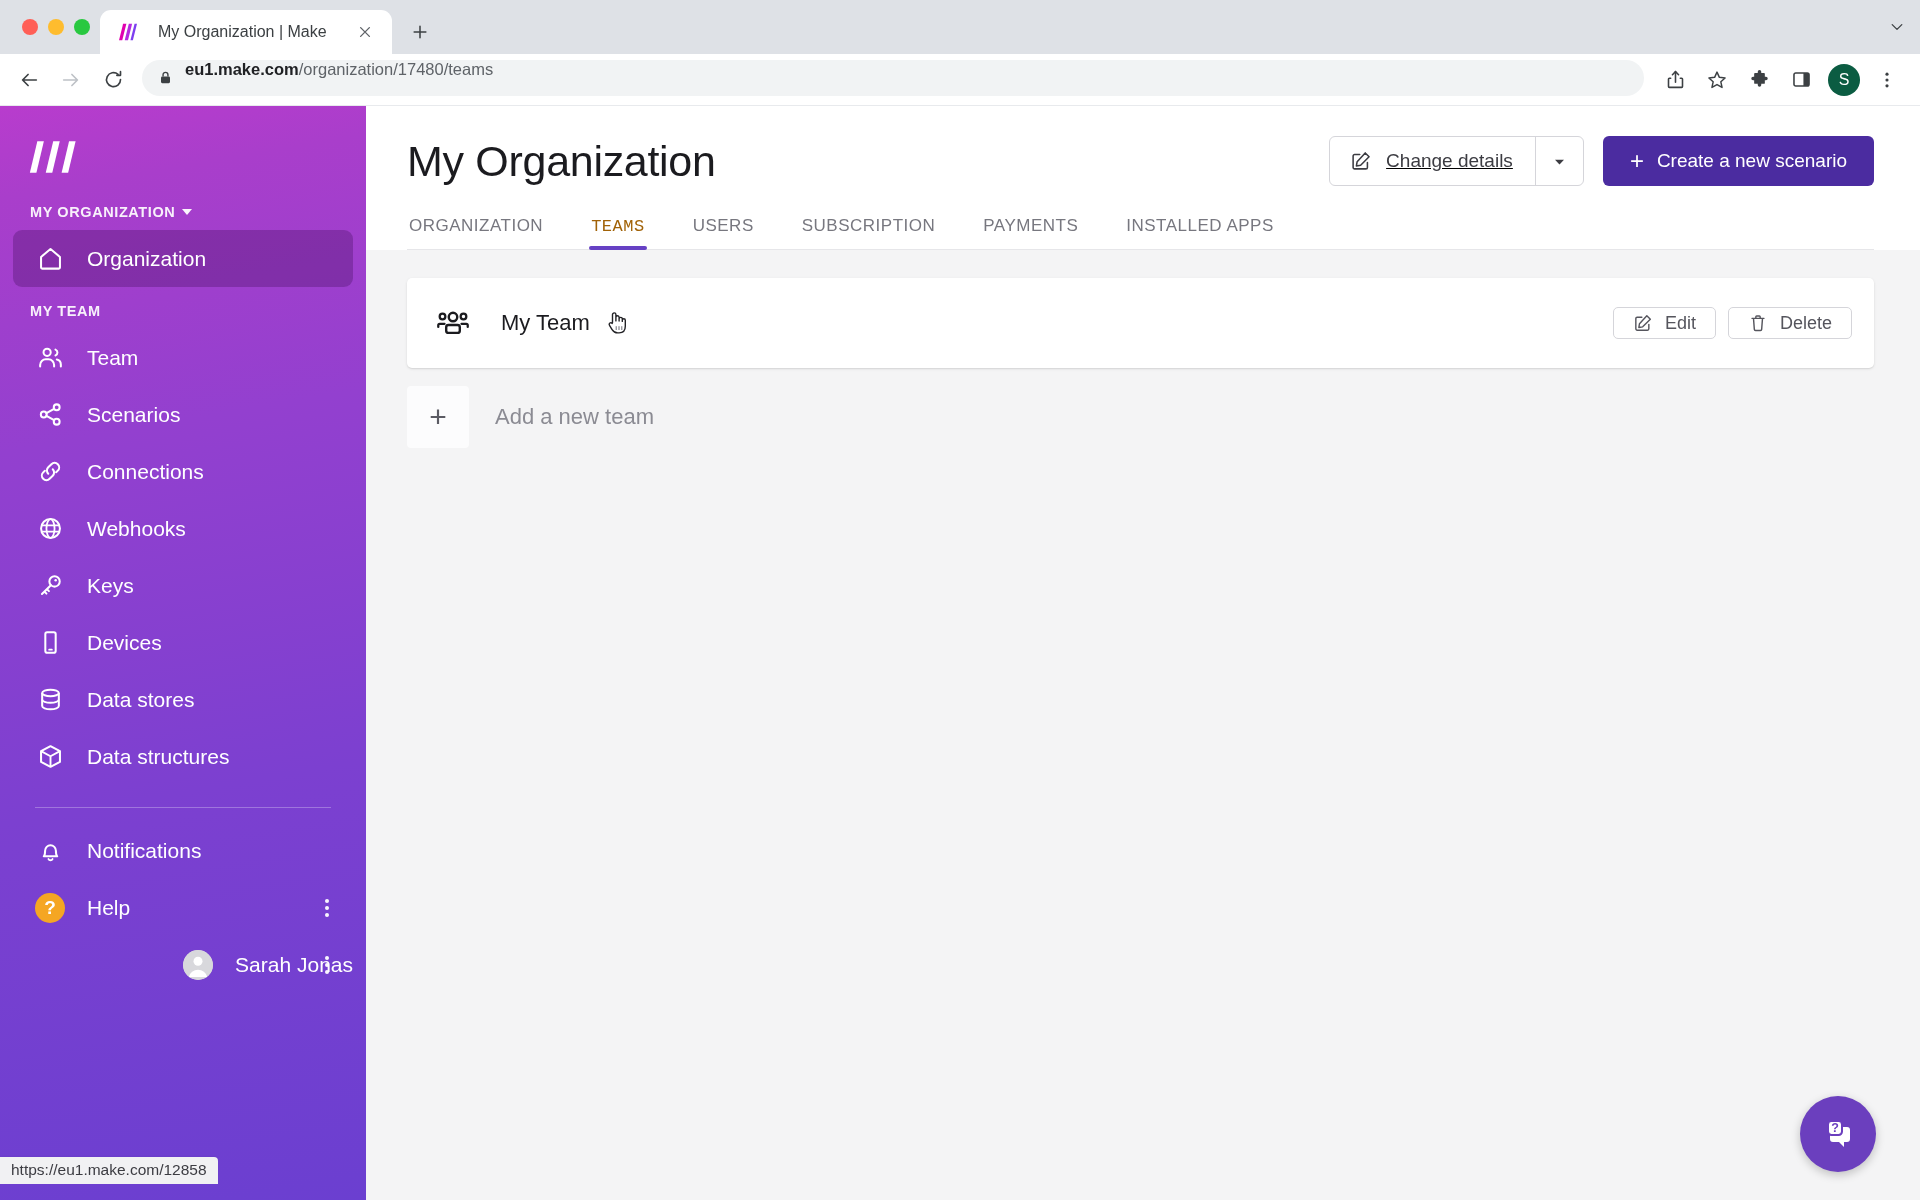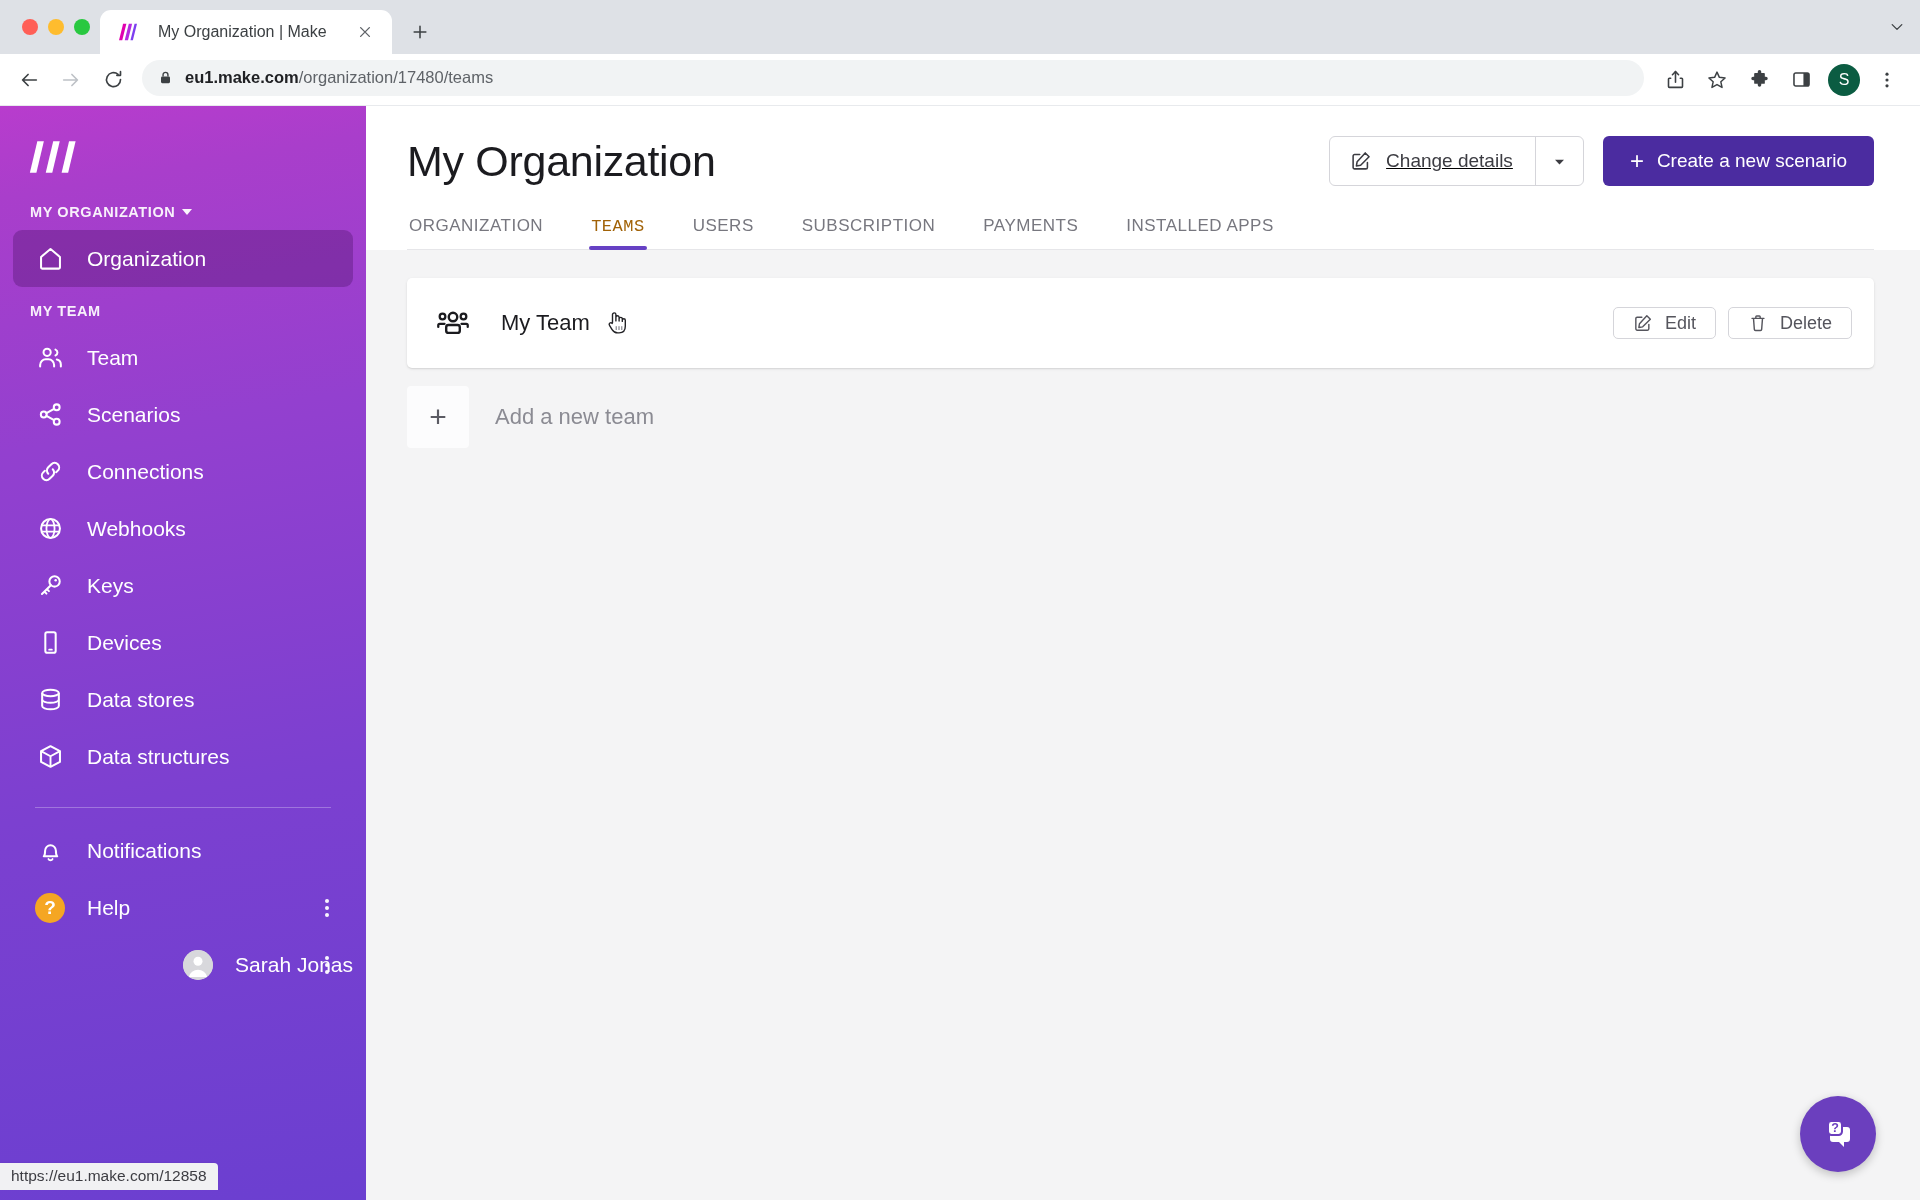--- a/index.html
+++ b/index.html
@@ -74,21 +74,21 @@
     width: 38px; height: 38px; border-radius: 50%;
     display: flex; align-items: center; justify-content: center;
     color: #5f6368; flex: 0 0 auto;
   }
   .tb-btn.disabled { color: #bdc1c6; }
   .omnibox {
     flex: 1 1 auto;
     height: 36px;
     background: #f1f3f4;
     border-radius: 18px;
-    display: flex; align-items: center;
+    display: flex; 
     padding: 0 16px;
     gap: 12px;
     margin: 0 8px 4px 6px;
     min-width: 0;
   }
   .omnibox-url {
     font-size: 16.5px; color: #5f6368;
     white-space: nowrap; overflow: hidden; text-overflow: ellipsis;
   }
   .omnibox-url b { color: #202124; font-weight: 700; }
@@ -324,21 +324,21 @@
     width: 76px; height: 76px;
     border-radius: 50%;
     background: #6b3fbe;
     display: flex; align-items: center; justify-content: center;
     box-shadow: 0 3px 10px rgba(0,0,0,0.22);
   }
 
   
   .statusbar {
     position: absolute;
-    left: 0; bottom: 10px;
+    left: 0; bottom: 16px;
     background: #f1f1f3;
     border-top-right-radius: 4px;
     padding: 4px 11px 5px 11px;
     font-size: 15.5px;
     color: #3c3c42;
     white-space: nowrap;
     box-shadow: 0 -1px 2px rgba(0,0,0,0.04);
     z-index: 30;
   }
 </style>

